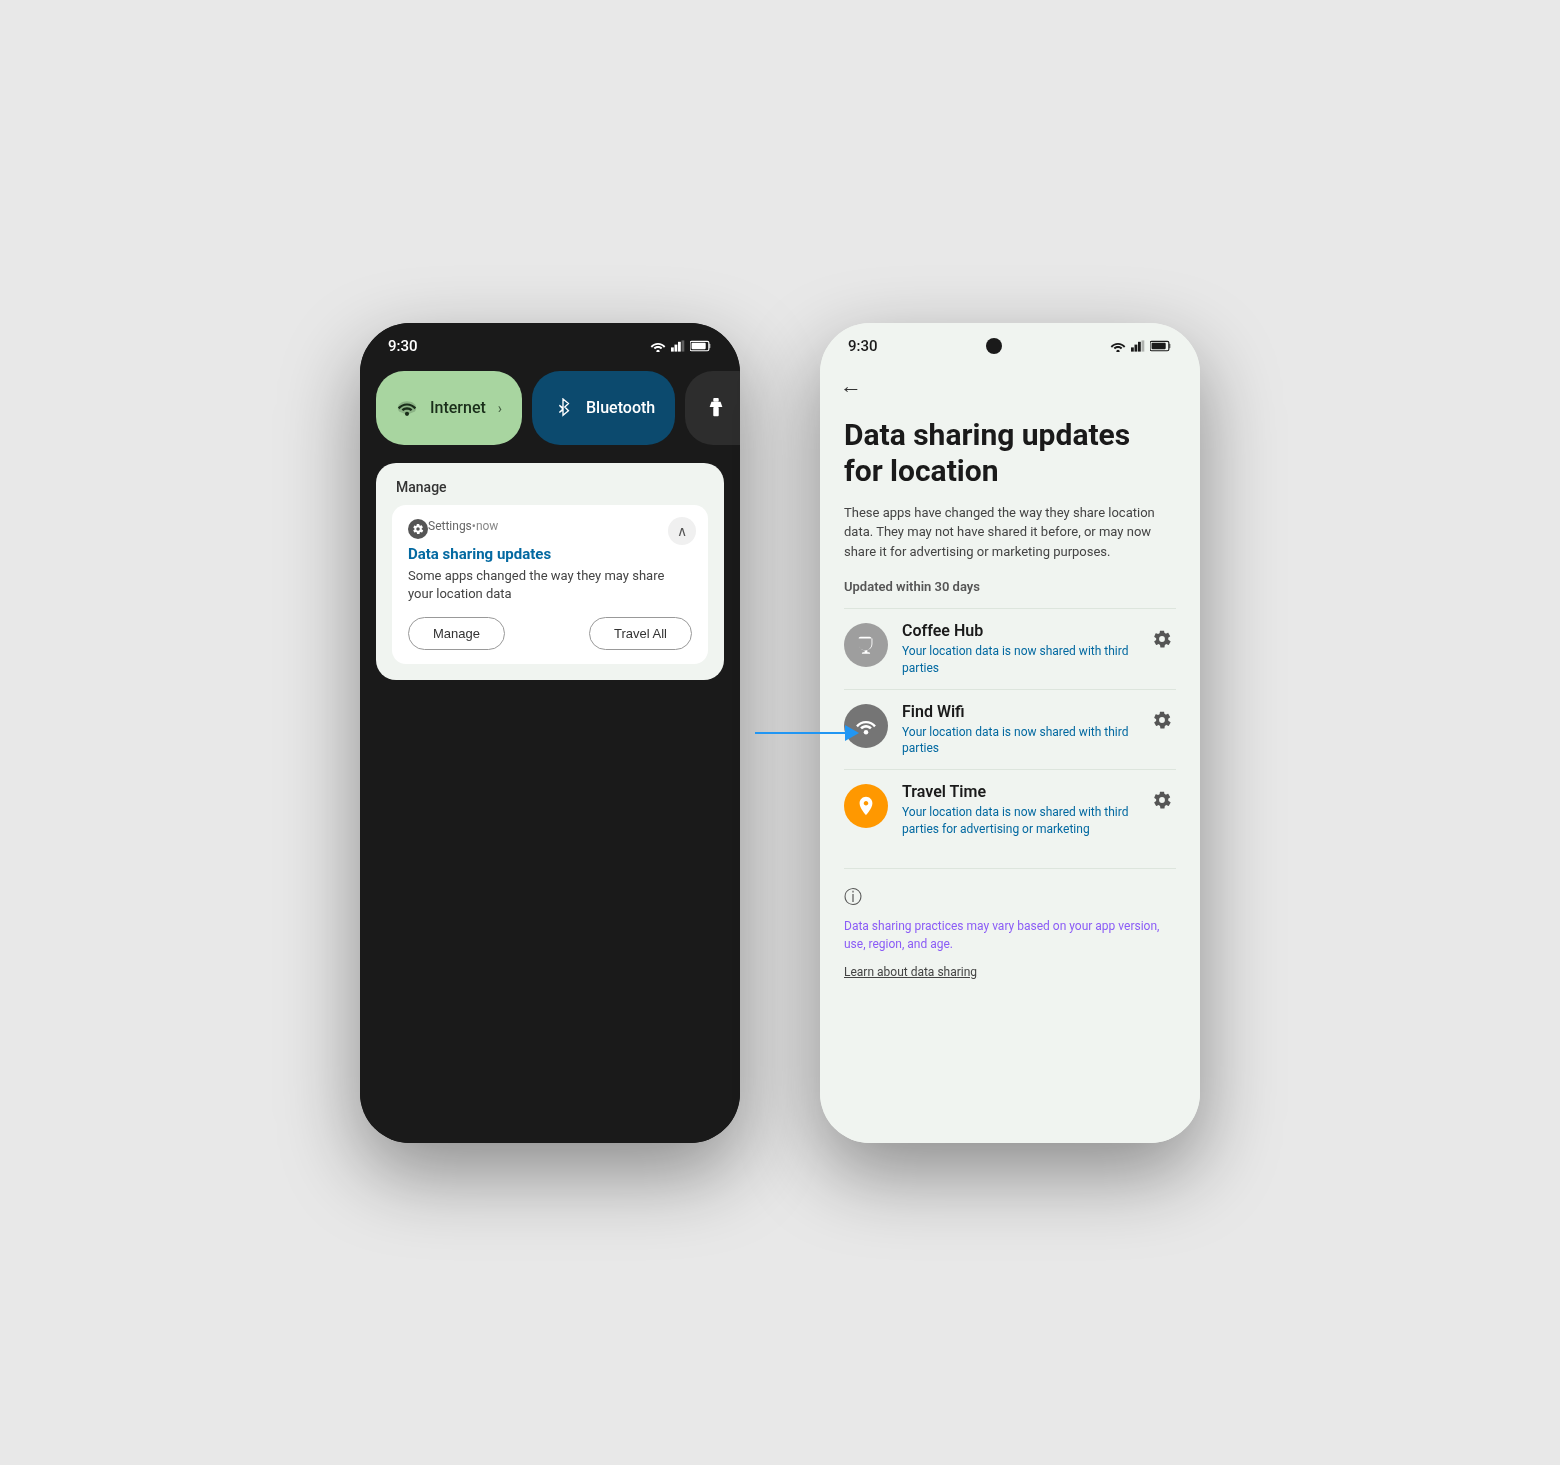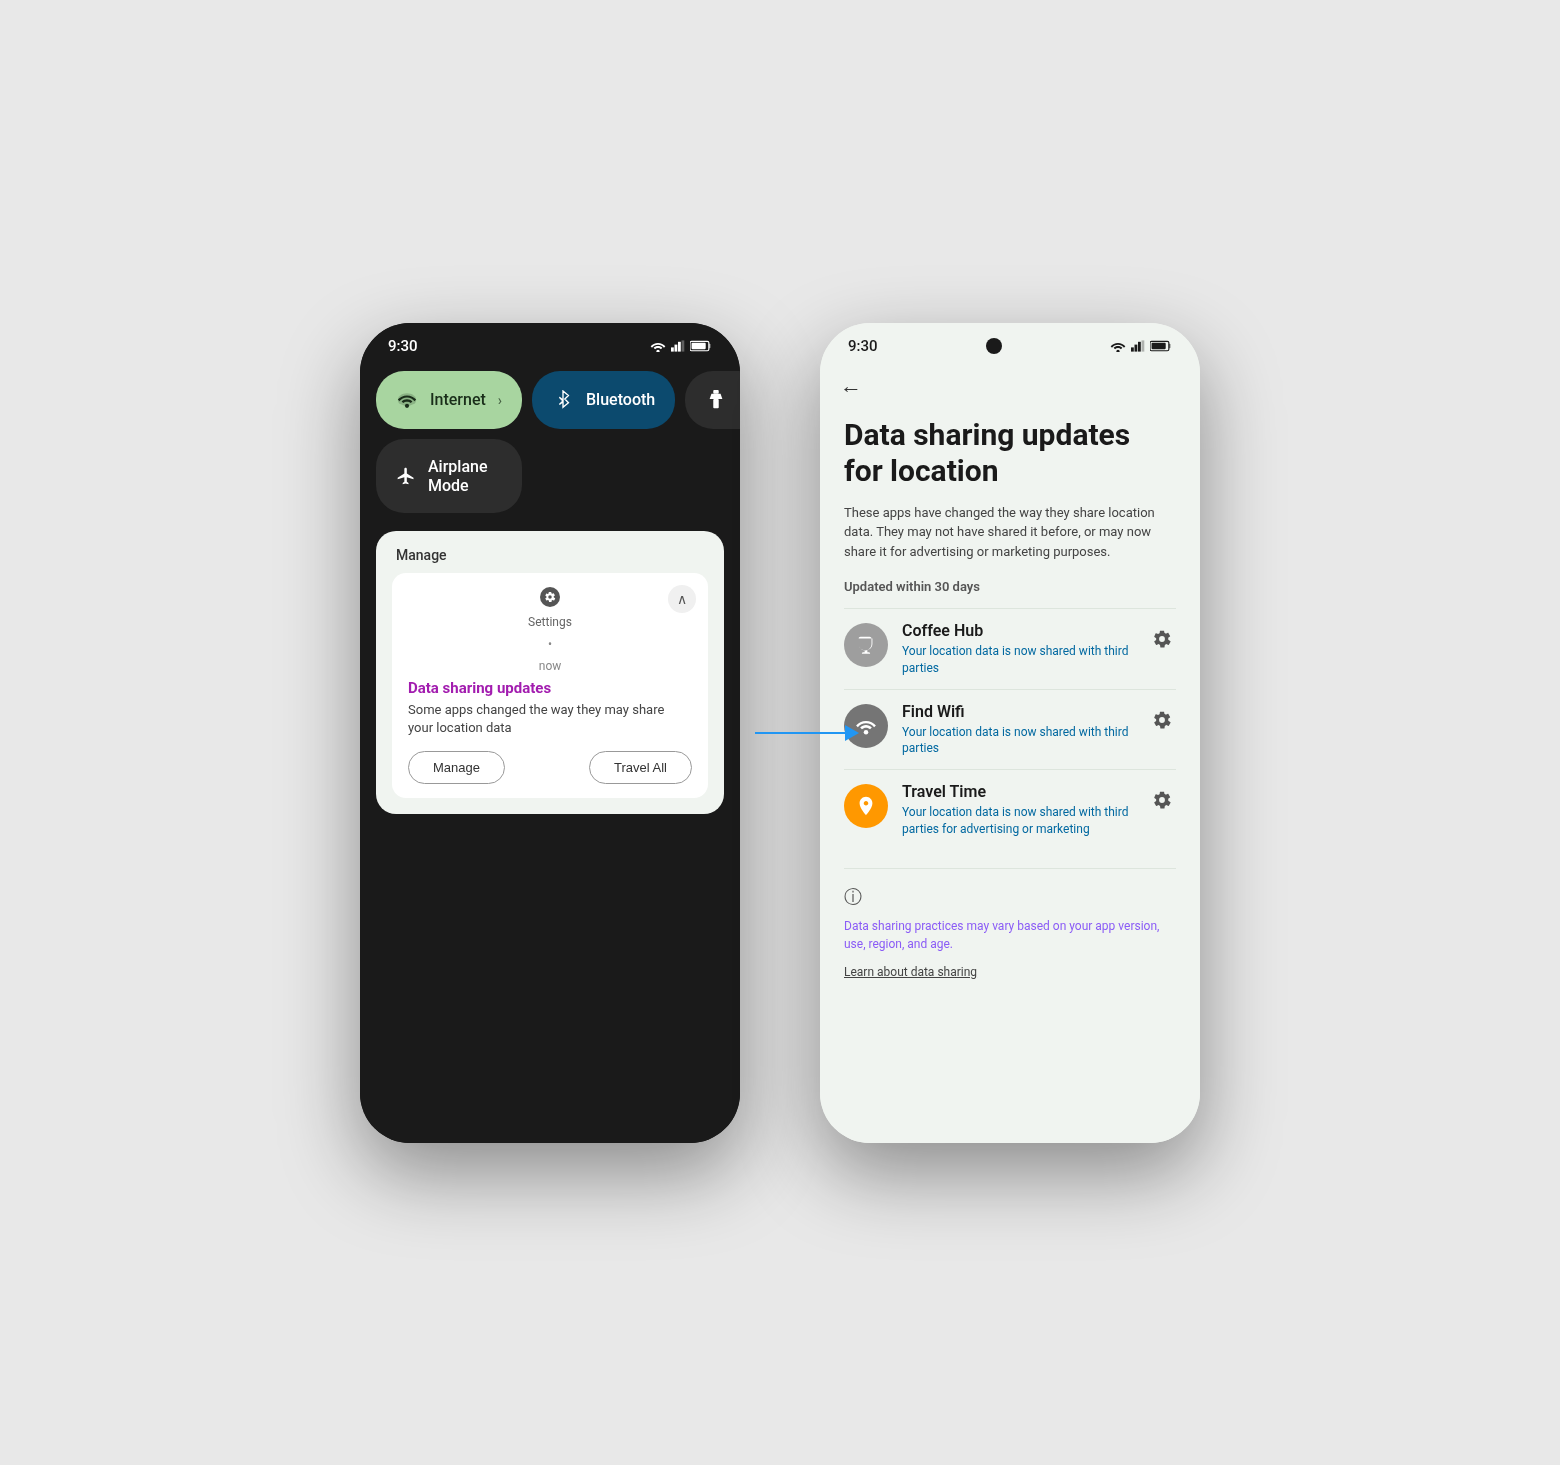--- a/index.html
+++ b/index.html
@@ -63,21 +63,21 @@
     .status-icons-dark {
       display: flex;
       align-items: center;
       gap: 5px;
     }
 
     
     .quick-tiles {
       padding: 8px 16px;
       display: grid;
-      grid-template-columns: 1fr 1fr 1fr;
+      grid-template-columns: 1fr 1fr 1fr 1fr;
       gap: 10px;
     }
 
     .tile {
       border-radius: 28px;
       display: flex;
       align-items: center;
       gap: 12px;
       padding: 18px 20px;
       font-size: 16px;
@@ -139,24 +139,21 @@
 
     .notif-card {
       background: white;
       border-radius: 14px;
       padding: 14px 16px;
       position: relative;
     }
 
     .notif-header {
       display: flex;
-      align-items: center;
-      gap: 8px;
       margin-bottom: 6px;
-      flex-direction: column;
     }
 
     .notif-app-icon {
       width: 20px;
       height: 20px;
       border-radius: 50%;
       background: #555;
       display: flex;
       align-items: center;
       justify-content: center;
@@ -170,21 +167,21 @@
     }
 
     .notif-time {
       font-size: 12px;
       color: #888;
     }
 
     .notif-title {
       font-size: 15px;
       font-weight: 700;
-      color: #a21caf;
+      color: #0369a1;
       margin-bottom: 4px;
     }
 
     .notif-body {
       font-size: 13px;
       color: #444;
       line-height: 1.4;
     }
 
     .notif-expand {

